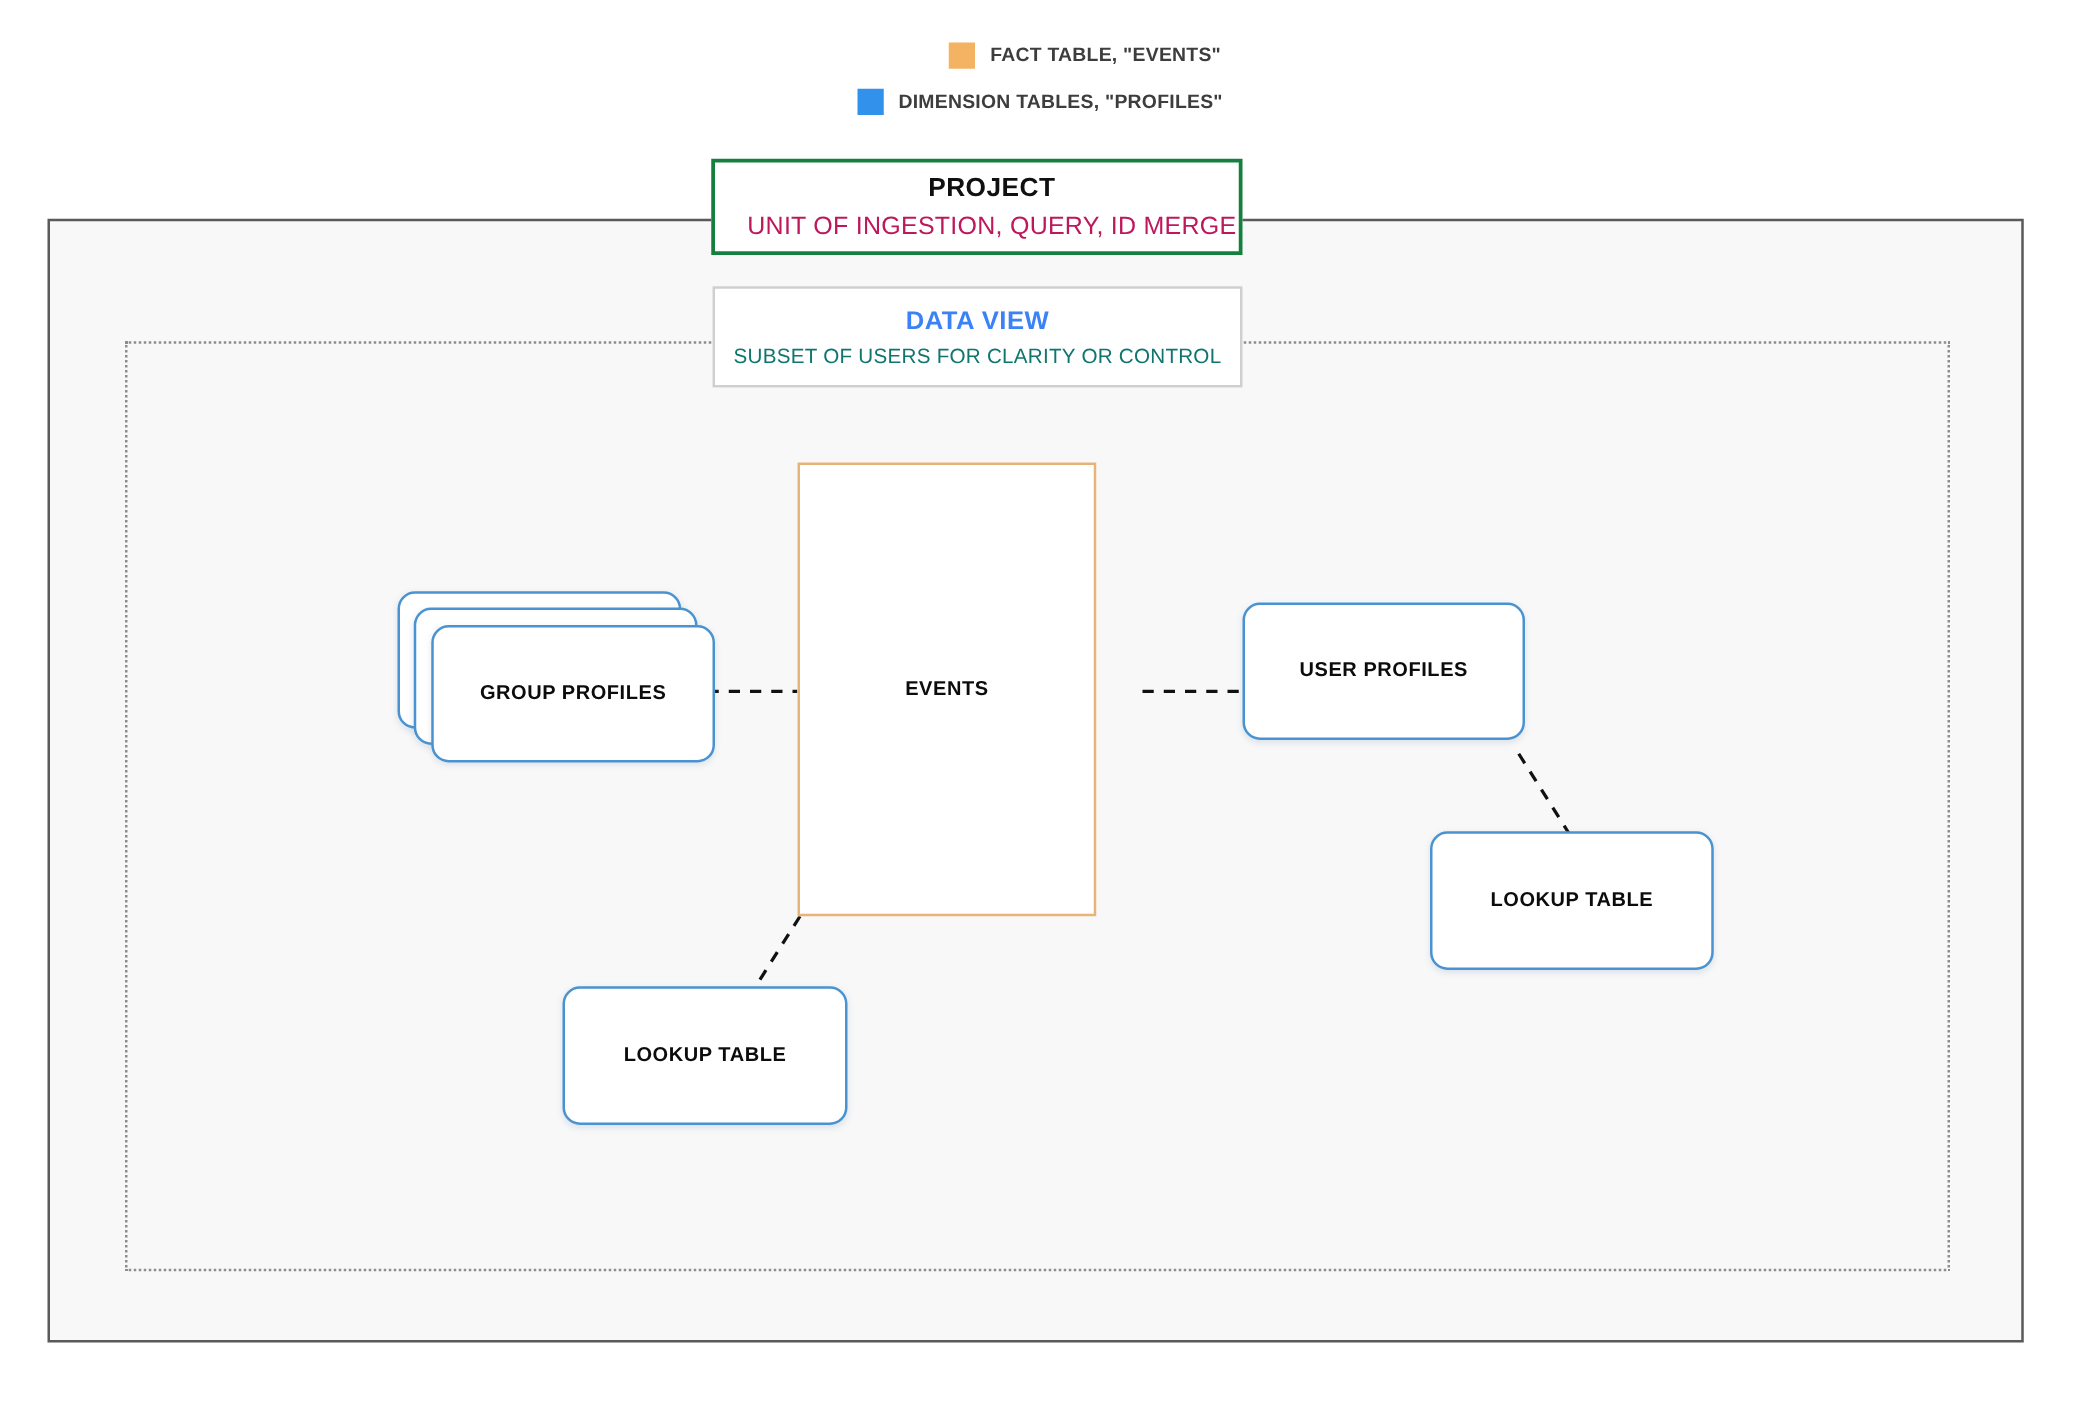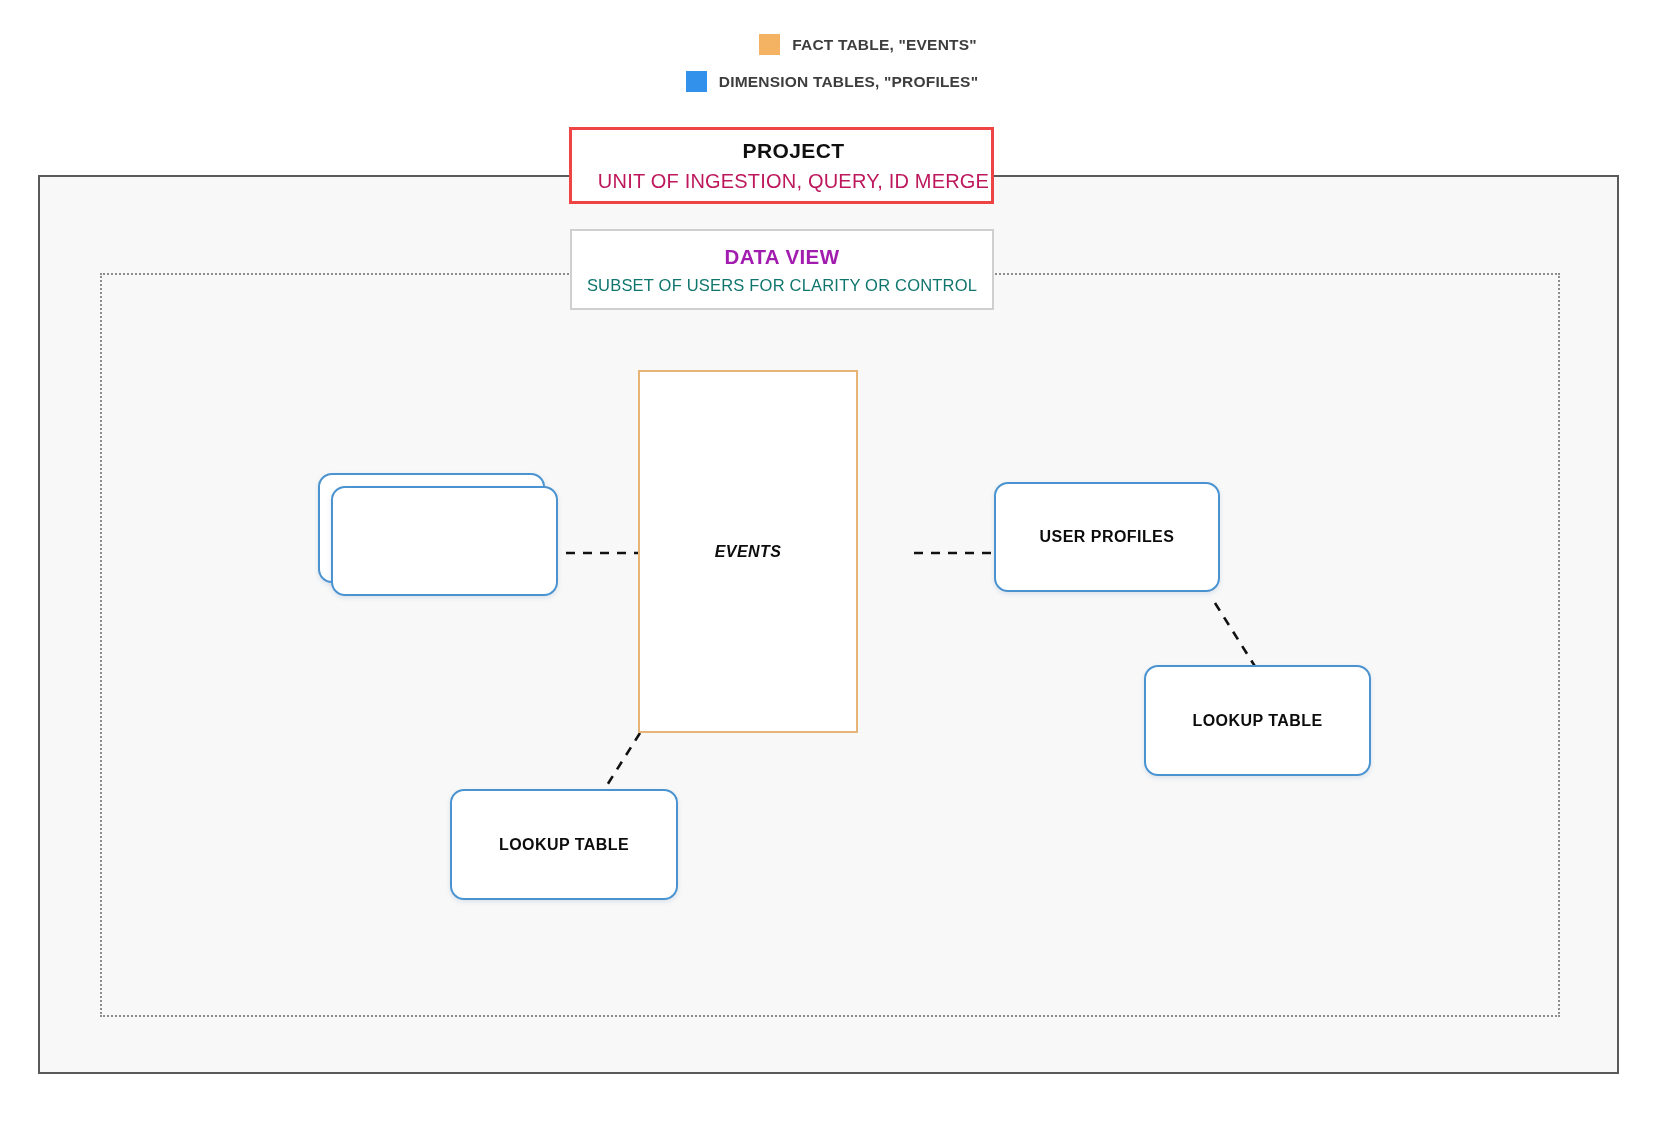--- a/index.html
+++ b/index.html
@@ -74,21 +74,21 @@
     background: #ffffff;
     text-align: center;
     display: flex;
     flex-direction: column;
     align-items: center;
     justify-content: center;
   }
   #project-box {
     left: 569px; top: 127px;
     width: 425px; height: 77px;
-    border: 3px solid #ef4444;
+    border: 3px solid #15803d;
     padding-left: 24px;
   }
   #project-box .hb-title {
     font-size: 21px;
     font-weight: bold;
     color: #101010;
     letter-spacing: 0.4px;
     margin-bottom: 7px;
   }
   #project-box .hb-sub {
@@ -98,21 +98,21 @@
   }
 
   #dataview-box {
     left: 570px; top: 229px;
     width: 424px; height: 81px;
     border: 2px solid #cfcfcf;
   }
   #dataview-box .hb-title {
     font-size: 20.5px;
     font-weight: bold;
-    color: #a21caf;
+    color: #3b82f6;
     letter-spacing: 0.4px;
     margin-bottom: 7px;
   }
   #dataview-box .hb-sub {
     font-size: 16.5px;
     color: #0f766e;
     letter-spacing: 0.2px;
   }
 
   
@@ -128,23 +128,22 @@
     font-size: 16px;
     font-weight: bold;
     color: #0c0c0c;
     letter-spacing: 0.45px;
     white-space: nowrap;
   }
 
   
   #events-box {
     left: 638px; top: 370px;
-    width: 220px; height: 363px;
+    width: 239px; height: 363px;
     border: 2px solid #e7b377;
-    font-style: italic;
   }
 
   
   .card {
     border: 2.5px solid #4a93d0;
     border-radius: 14px;
     box-shadow: 0 2px 5px rgba(120,150,190,0.22);
   }
   .card-ghost {
     position: absolute;
@@ -214,20 +213,23 @@
   <line x1="640" y1="733" x2="604" y2="790" stroke="#111111" stroke-width="2.6" stroke-dasharray="9 8"></line>
 </svg>
 
 <div class="node" id="events-box">
   <span class="node-label">EVENTS</span>
 </div>
 
 <div id="group-profiles-stack">
   <div class="card-ghost" id="group-ghost-back"></div>
   <div class="card-ghost" id="group-ghost-mid"></div>
+  <div class="node card" id="group-profiles-box">
+    <span class="node-label">GROUP PROFILES</span>
+  </div>
 </div>
 
 <div class="node card" id="user-profiles-box">
   <span class="node-label">USER PROFILES</span>
 </div>
 
 <div class="node card" id="lookup-table-right">
   <span class="node-label">LOOKUP TABLE</span>
 </div>
 

